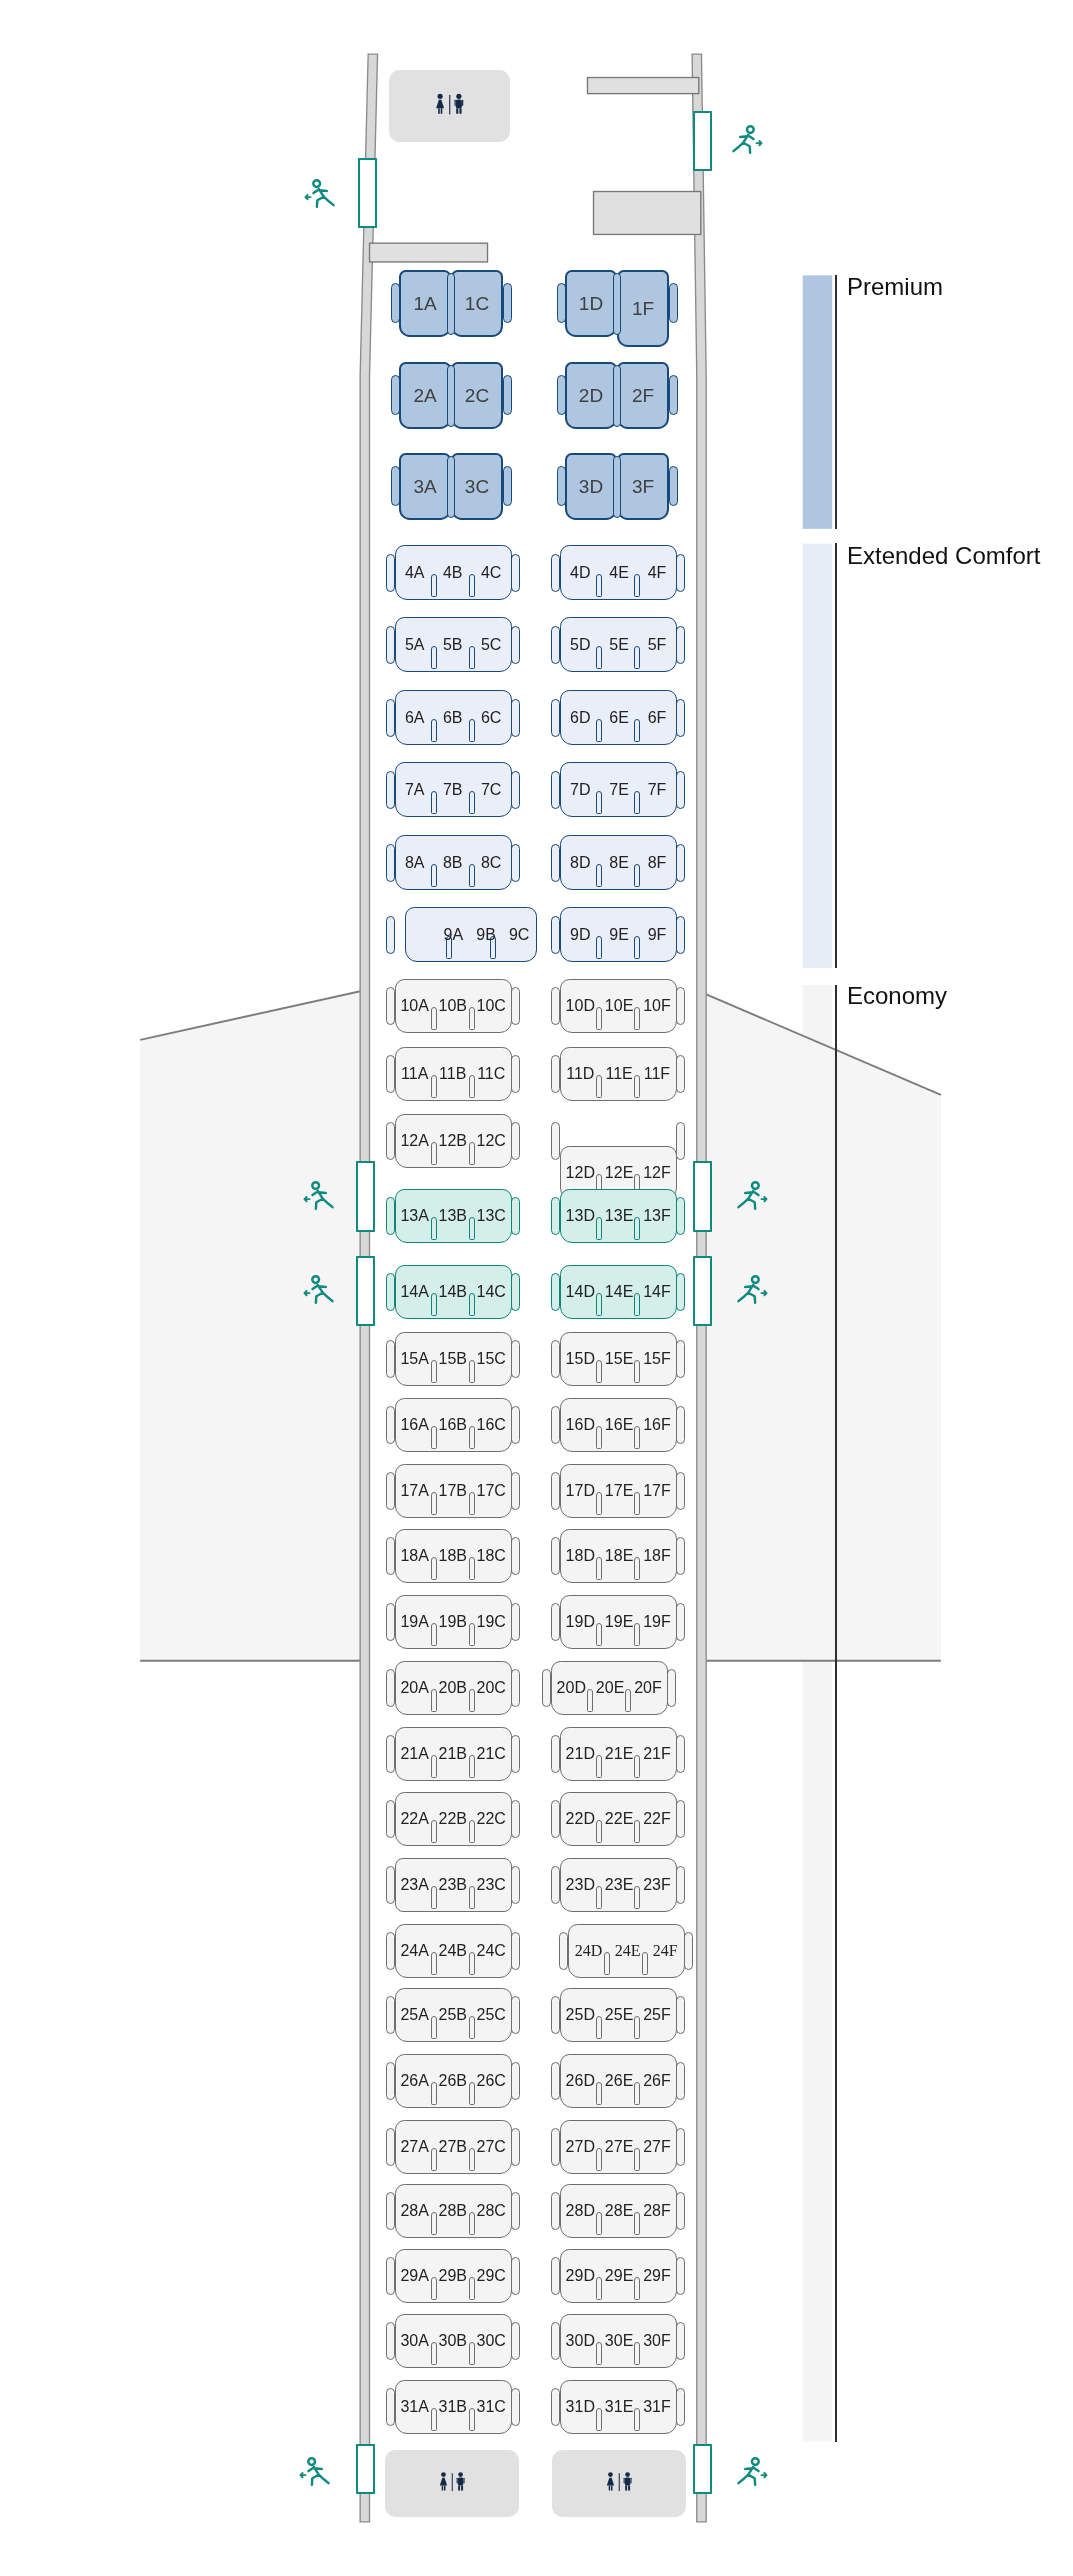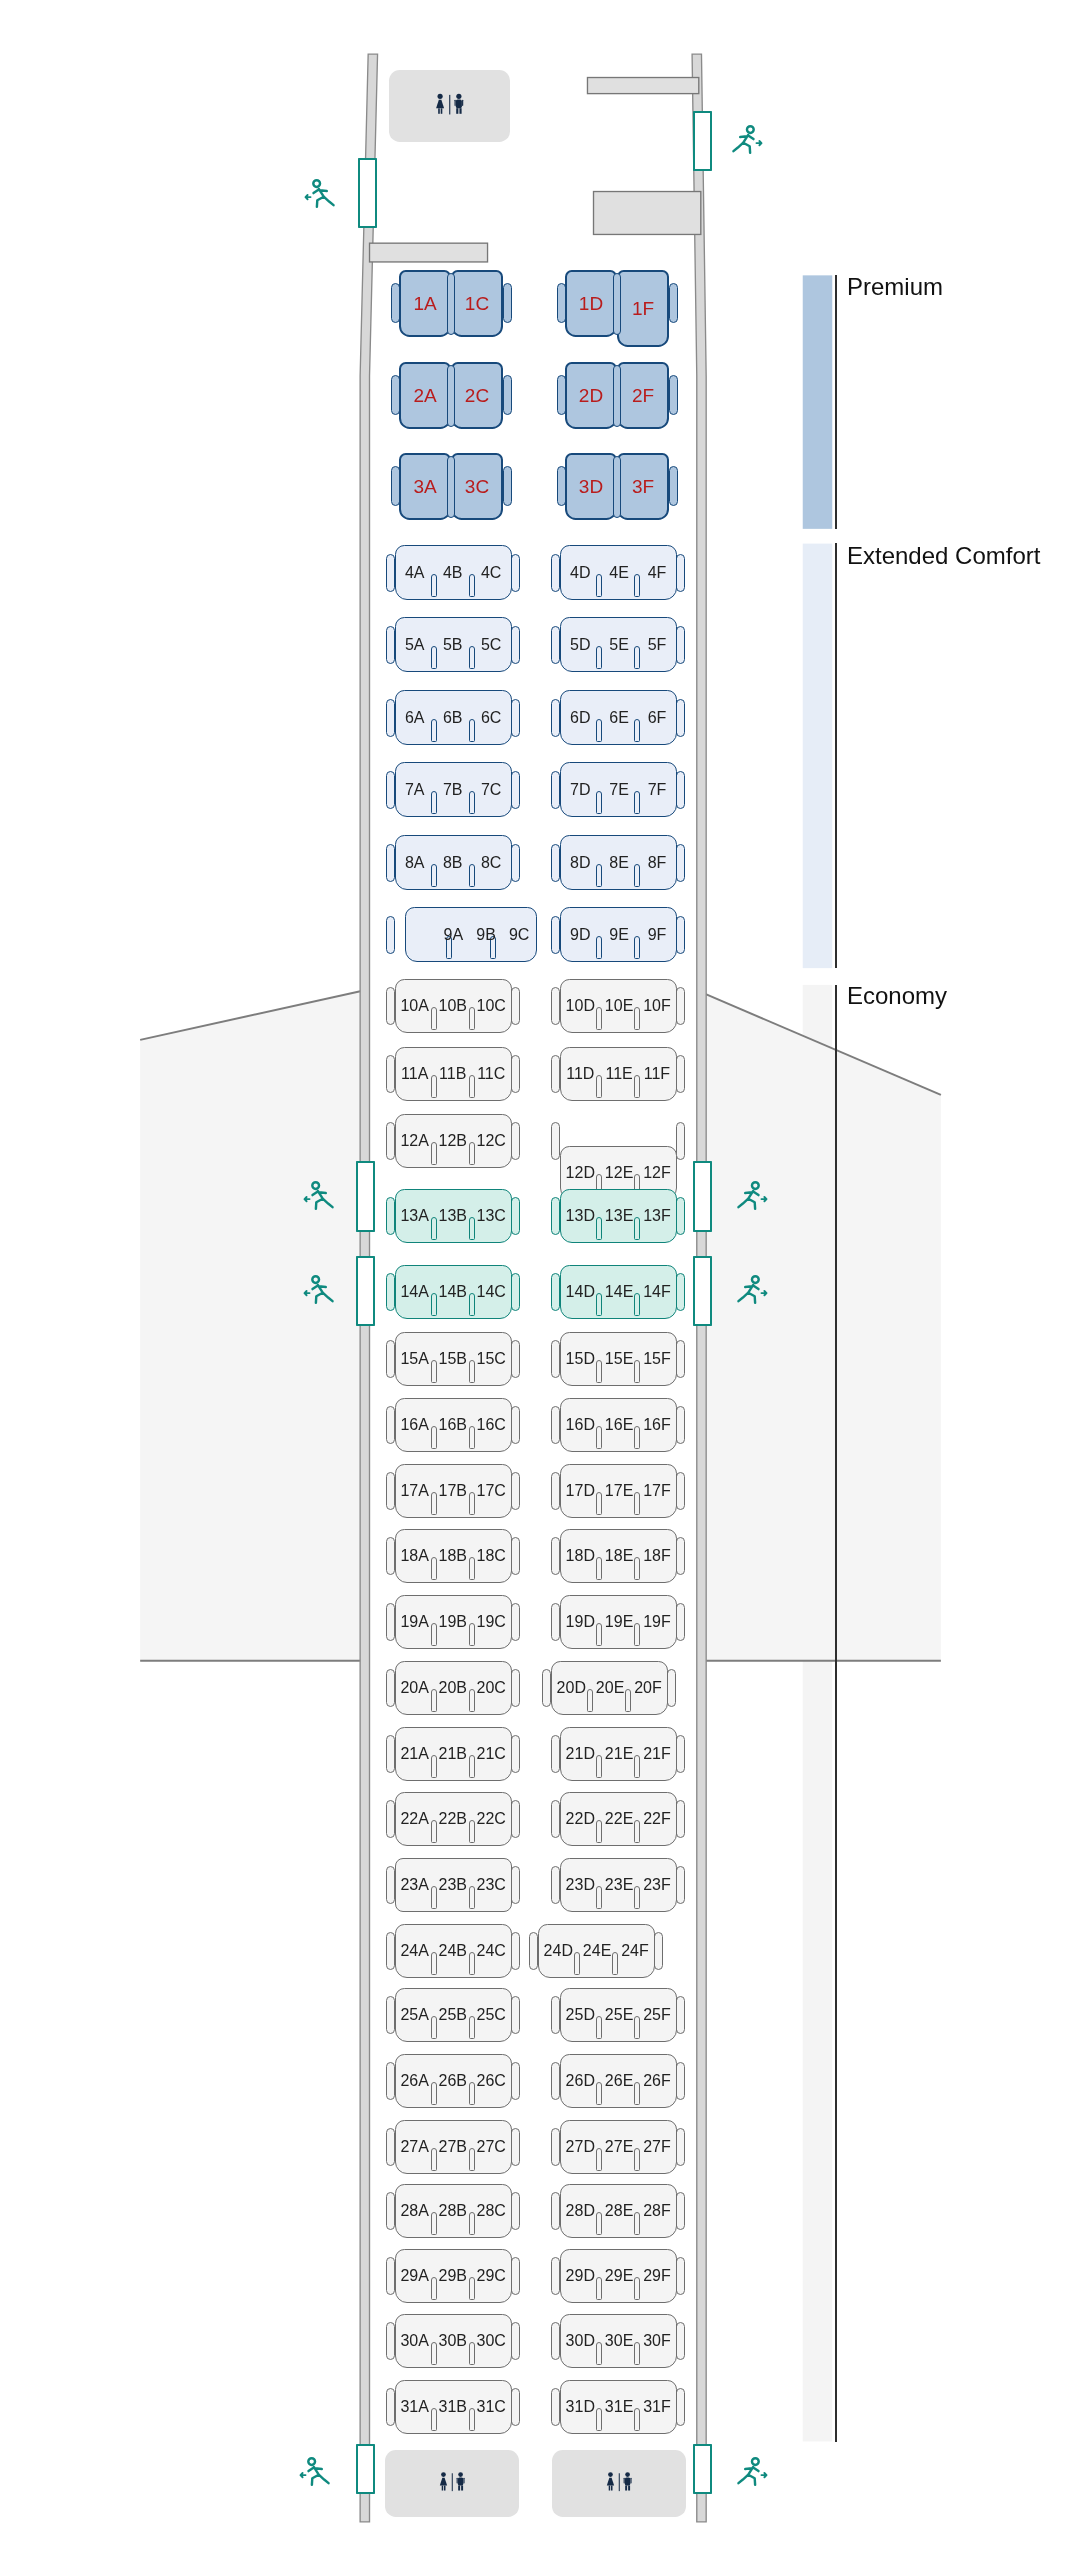--- a/index.html
+++ b/index.html
@@ -28,21 +28,21 @@
   .seat-pair,.seat-unit{position:absolute;box-sizing:border-box;}
   .pseat{position:absolute;box-sizing:border-box;border:2px solid;border-radius:6.7px 6.7px 10.7px 10.7px;
          display:flex;align-items:center;justify-content:center;}
   .pdivider{position:absolute;box-sizing:border-box;border:1.7px solid;border-radius:4px;}
   .wingrest{position:absolute;box-sizing:border-box;border:1.7px solid;border-radius:4.7px;}
   .ubody{position:absolute;box-sizing:border-box;border:1.7px solid;border-radius:9.4px 9.4px 12px 12px;
          display:flex;align-items:center;justify-content:space-around;}
   .udivider{position:absolute;box-sizing:border-box;border:1.3px solid;border-bottom-width:0.7px;
             border-radius:4px 4px 2px 2px;width:6px;height:23px;transform:translateX(-50%);}
   .seat-label{position:relative;z-index:2;color:#222;}
-  .plabel{font-size:19px;color:#b91c1c;}
+  .plabel{font-size:19px;color:#404040;}
   .ulabel{font-size:16px;}
 </style>
 </head>
 <body>
 
 <div id="canvas">
 
   <svg id="airframe" width="1073" height="2576" viewBox="0 0 1600 3840">
 
     <rect x="1197" y="410" width="44" height="378" fill="#aec6df"></rect>
@@ -700,21 +700,21 @@
         <div class="wingrest" style="left: 0px; top: 8px; width: 8.7px; height: 38px; background: rgb(244, 244, 244); border-color: rgb(110, 110, 110);"></div>
         <div class="wingrest" style="left: 125px; top: 8px; width: 8.7px; height: 38px; background: rgb(244, 244, 244); border-color: rgb(110, 110, 110);"></div>
         <div class="ubody" style="left: 8.7px; top: 0px; width: 117px; height: 54px; background: rgb(244, 244, 244); border-color: rgb(110, 110, 110);">
           <div class="udivider" style="position: absolute; left: 33.3%; bottom: 2px; background: rgb(244, 244, 244); border-color: rgb(110, 110, 110);"></div>
           <div class="udivider" style="position: absolute; left: 66.7%; bottom: 2px; background: rgb(244, 244, 244); border-color: rgb(110, 110, 110);"></div>
           <span class="seat-label ulabel">24A</span>
           <span class="seat-label ulabel">24B</span>
           <span class="seat-label ulabel">24C</span>
         </div>
       </div>
-      <div class="seat-unit" style="left: 529px; top: 1924px; width: 134px; height: 49px;">
+      <div class="seat-unit" style="left: 559px; top: 1924px; width: 134px; height: 49px; font-family: Liberation Serif, serif;">
         <div class="wingrest" style="left: 0px; top: 8px; width: 8.7px; height: 38px; background: rgb(244, 244, 244); border-color: rgb(110, 110, 110);"></div>
         <div class="wingrest" style="left: 125px; top: 8px; width: 8.7px; height: 38px; background: rgb(244, 244, 244); border-color: rgb(110, 110, 110);"></div>
         <div class="ubody" style="left: 8.7px; top: 0px; width: 117px; height: 54px; background: rgb(244, 244, 244); border-color: rgb(110, 110, 110);">
           <div class="udivider" style="position: absolute; left: 33.3%; bottom: 2px; background: rgb(244, 244, 244); border-color: rgb(110, 110, 110);"></div>
           <div class="udivider" style="position: absolute; left: 66.7%; bottom: 2px; background: rgb(244, 244, 244); border-color: rgb(110, 110, 110);"></div>
           <span class="seat-label ulabel">24D</span>
           <span class="seat-label ulabel">24E</span>
           <span class="seat-label ulabel">24F</span>
         </div>
       </div>

